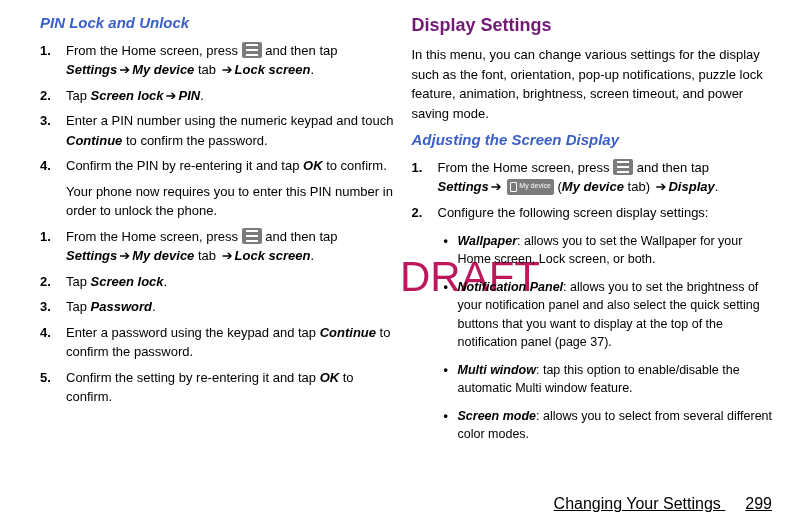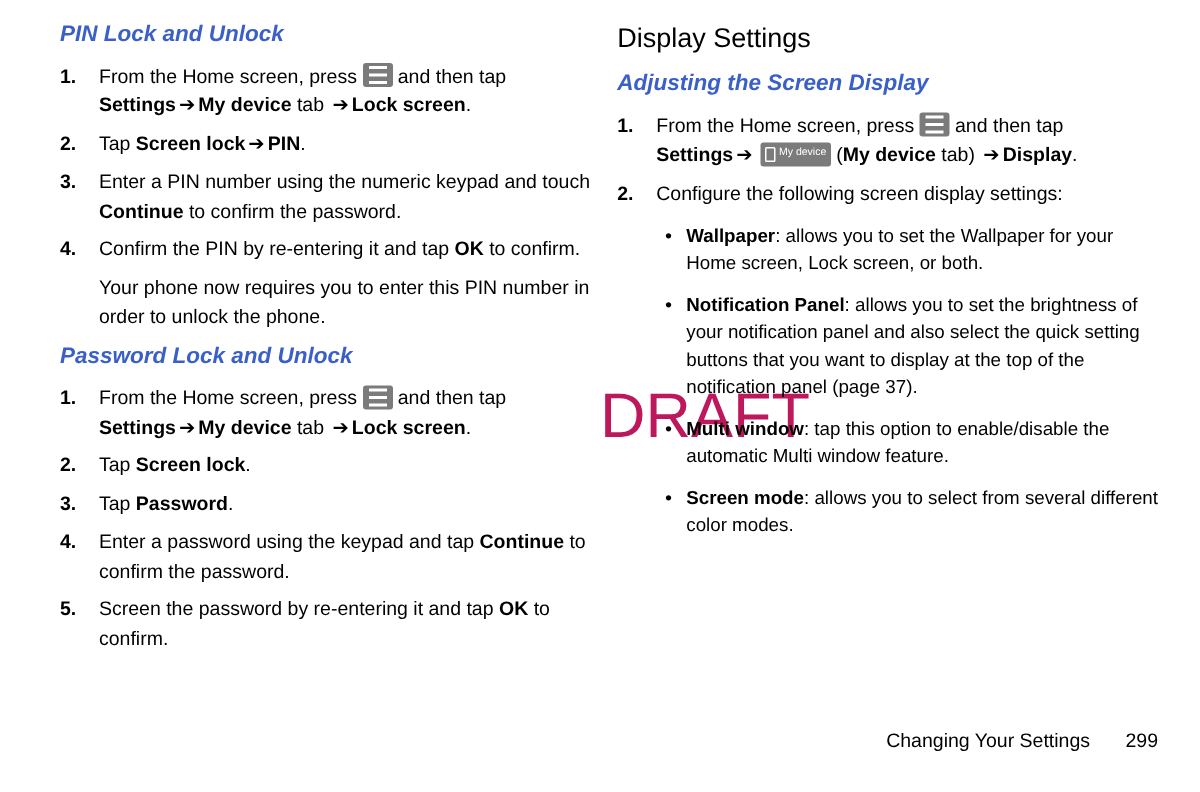--- a/index.html
+++ b/index.html
@@ -49,22 +49,22 @@
       min-width: 0;
     }
     .heading-blue-italic {
       color: #3a5fc8;
       font-style: italic;
       font-weight: bold;
       font-size: 15px;
       margin-bottom: 6px;
     }
     .heading-blue-bold {
-      color: #000000;
-      font-weight: normal;
+      color: #701a75;
+      font-weight: bold;
       font-size: 18px;
       margin-bottom: 6px;
     }
     ol { list-style: none; }
     ol li {
       position: relative;
       padding-left: 26px;
       margin-bottom: 6px;
     }
     ol li .num {
@@ -140,26 +140,27 @@
       width: 7px;
       height: 10px;
       border: 1px solid #fff;
       border-radius: 1px;
     }
     .arrow { padding: 0 2px; }
     .indent { margin-left: 26px; margin-bottom: 6px; }
     .para { margin-bottom: 6px; }
     .footer {
       position: absolute;
-      bottom: 25px;
+      bottom: 12px;
       right: 28px;
-      font-size: 13px;
+      font-size: 16px;
+      text-decoration: underline;
     }
     .footer .pgnum { margin-left: 20px; }
-    b { font-weight: bold; }
+    b { font-weight: bold; font-style: italic; }
   </style>
 </head>
 <body>
 
 <div class="watermark">
   <span class="draft">DRAFT</span>
 </div>
 
 <div class="page">
   <div class="col">
@@ -174,42 +175,42 @@
       </li>
       <li><span class="num">3.</span>
         <span>Enter a PIN number using the numeric keypad and touch </span><b>Continue</b><span> to confirm the password.</span>
       </li>
       <li><span class="num">4.</span>
         <span>Confirm the PIN by re-entering it and tap </span><b>OK</b><span> to confirm.</span>
         <div class="para" style="margin-top:6px">Your phone now requires you to enter this PIN number in order to unlock the phone.</div>
       </li>
     </ol>
 
-    <div class="heading-blue-italic">Password Lock and Unlock</div>
     <ol>
       <li><span class="num">1.</span>
         <span>From the Home screen, press </span><span class="icon-box icon-menu"></span><span> and then tap </span><b>Settings</b><span class="arrow">➔</span><b>My device</b><span> tab </span><span class="arrow">➔</span><b>Lock screen</b>.
       </li>
       <li><span class="num">2.</span>
         <span>Tap </span><b>Screen lock</b>.
       </li>
       <li><span class="num">3.</span>
         <span>Tap </span><b>Password</b>.
       </li>
       <li><span class="num">4.</span>
         <span>Enter a password using the keypad and tap </span><b>Continue</b><span> to confirm the password.</span>
       </li>
       <li><span class="num">5.</span>
-        <span>Screen the password by re-entering it and tap </span><b>OK</b><span> to confirm.</span>
+        <span>Confirm the setting by re-entering it and tap </span><b>OK</b><span> to confirm.</span>
       </li>
     </ol>
   </div>
 
   <div class="col">
     <div class="heading-blue-bold">Display Settings</div>
+    <div class="para indent" style="margin-left:0">In this menu, you can change various settings for the display such as the font, orientation, pop-up notifications, puzzle lock feature, animation, brightness, screen timeout, and power saving mode.</div>
 
     <div class="heading-blue-italic">Adjusting the Screen Display</div>
     <ol>
       <li><span class="num">1.</span>
         <span>From the Home screen, press </span><span class="icon-box icon-menu"></span><span> and then tap </span><b>Settings</b><span class="arrow">➔</span> <span class="icon-device">
             <span class="phone"></span>
             <span>My device</span>
           </span><span> (</span><b>My device</b><span> tab) </span><span class="arrow">➔</span><b>Display</b>.
       </li>
       <li><span class="num">2.</span>

